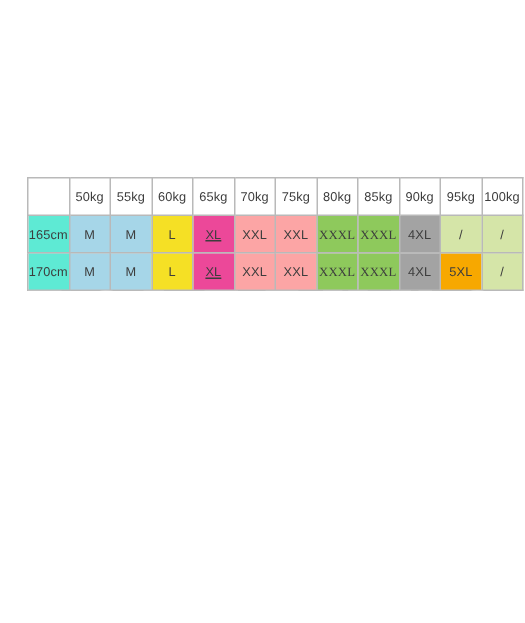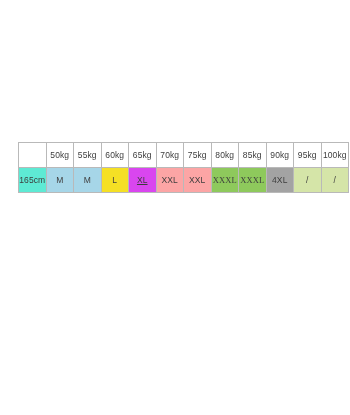--- a/index.html
+++ b/index.html
@@ -15,21 +15,20 @@
     left:18px;
     top:118px;
     width:331px;
   }
   table.size-chart{
     border-collapse:collapse;
     table-layout:fixed;
     width:331px;
     position:relative;
     z-index:2;
-    margin-top:24px;
   }
   table.size-chart td,table.size-chart th{
     border:1px solid #b9b9b9;
     text-align:center;
     vertical-align:middle;
     font-weight:normal;
     padding:0;
     font-size:8.5px;
     color:#3d3d3d;
     height:25px;
@@ -53,21 +52,21 @@
     background:#5eead4;
     color:#4a4a4a;
     font-size:8.5px;
     border-left:none;
     width:32px;
   }
   td.cell{font-size:8.5px;}
   
   .sz-M   {background:#a6d6e8;color:#36535e;}
   .sz-L   {background:#f5e025;color:#6a5e05;}
-  .sz-XL  {background:#d946ef;color:#7a4a55;text-decoration:underline;}
+  .sz-XL  {background:#ec4899;color:#7a4a55;text-decoration:underline;}
   .sz-XXL {background:#fca5a5;color:#3f6354;}
   .sz-XXXL{background:#8ec95c;color:#3c5520;font-family:Liberation Serif, serif;}
   .sz-4XL {background:#a3a3a3;color:#356069;}
   .sz-5XL {background:#f7a800;color:#6b4900;}
   .sz-NA  {background:#d5e5a8;color:#6f7d4e;}
   #watermark{
     position:absolute;
     left:0;top:0;
     width:331px;height:176px;
     z-index:3;
@@ -115,18 +114,32 @@
           <td class="cell sz-L">L</td>
           <td class="cell sz-XL">XL</td>
           <td class="cell sz-XXL">XXL</td>
           <td class="cell sz-XXL">XXL</td>
           <td class="cell sz-XXXL">XXXL</td>
           <td class="cell sz-XXXL">XXXL</td>
           <td class="cell sz-4XL">4XL</td>
           <td class="cell sz-NA">/</td>
           <td class="cell sz-NA">/</td>
         </tr>
+        <tr>
+          <th class="row-head">170cm</th>
+          <td class="cell sz-M">M</td>
+          <td class="cell sz-M">M</td>
+          <td class="cell sz-L">L</td>
+          <td class="cell sz-XL">XL</td>
+          <td class="cell sz-XXL">XXL</td>
+          <td class="cell sz-XXL">XXL</td>
+          <td class="cell sz-XXXL">XXXL</td>
+          <td class="cell sz-XXXL">XXXL</td>
+          <td class="cell sz-4XL">4XL</td>
+          <td class="cell sz-5XL">5XL</td>
+          <td class="cell sz-NA">/</td>
+        </tr>
       </tbody>
   </table>
   <div id="watermark">
     <span>ESLEFHYON</span>
   </div>
 </div>
 
 </body></html>

